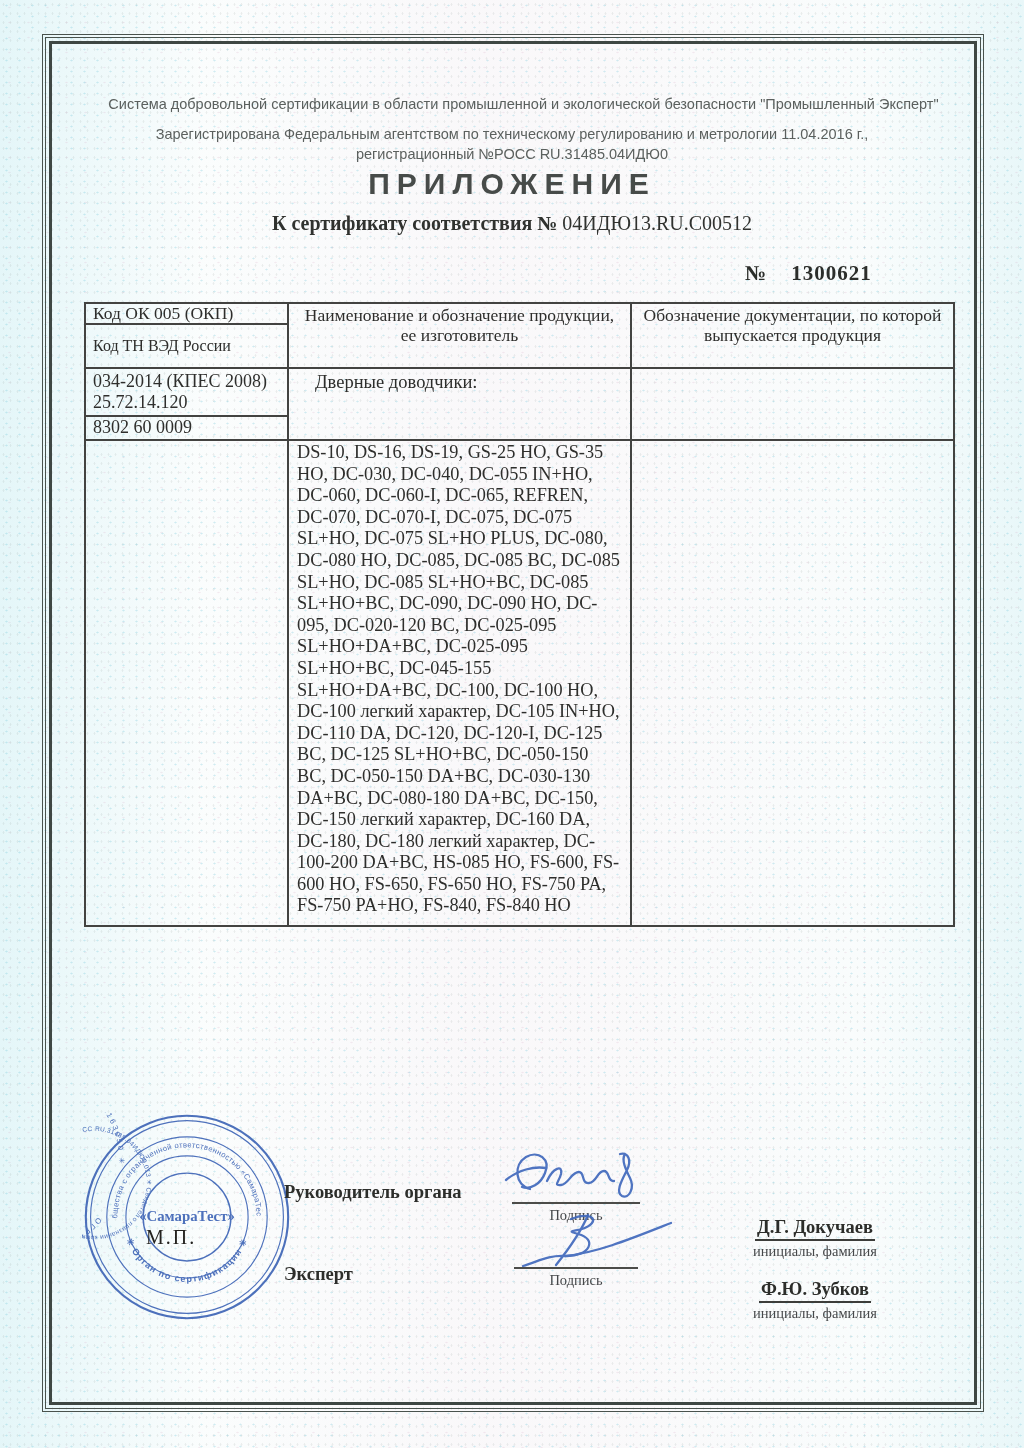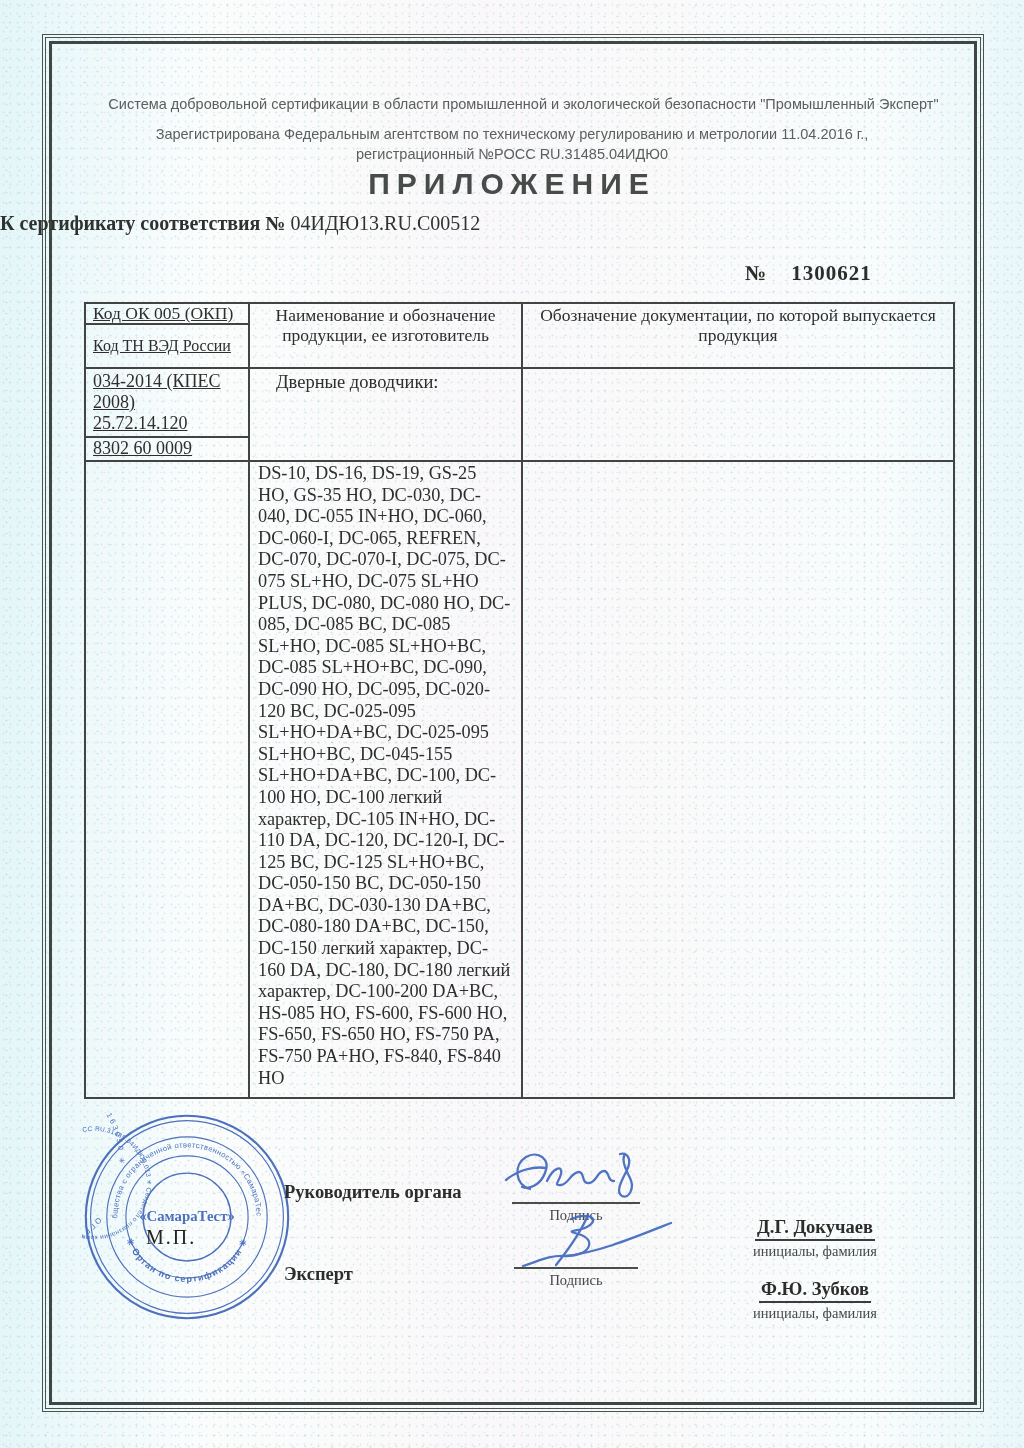--- a/index.html
+++ b/index.html
@@ -24,32 +24,32 @@
   
   .title { position:absolute; left:0; top:64px; width:100%; text-align:center;
     font-family:"Liberation Sans", sans-serif; font-weight:bold; font-size:29px;
     letter-spacing:0.5px; color:#3b3f3e; }
   .sub { position:absolute; left:0; width:100%; text-align:center;
     font-family:"Liberation Sans", sans-serif; font-size:14.5px; color:#5b605e; }
   .s1 { top:96px;padding-left:23px; } .s2 { top:126px; } .s3 { top:146px; }
   .appendix { position:absolute; left:0; top:167px; width:100%; text-align:center;
     font-family:"Liberation Sans", sans-serif; font-weight:bold; font-size:30px;
     letter-spacing:7px; color:#474b49; }
-  .certline { position:absolute; left:0; top:212px; width:100%; text-align:left;
+  .certline { position:absolute; left:0; top:212px; width:100%; text-align:center;
     font-size:20px; color:#30322f; }
   .certline .b { font-weight:bold; }
   .docnum { position:absolute; left:745px; top:261px; font-size:21px; font-weight:bold; color:#2c2e2b; }
   .docnum .nn { margin-left:20px; letter-spacing:1px; }
   
   .tbl { position:absolute; left:84px; top:302px; width:871px;
     border:2px solid #434341; display:flex; flex-direction:column; color:#2e2e2c; }
   .trow { display:flex; border-bottom:2px solid #434341; align-items:stretch; }
   .trow.last { border-bottom:none; }
   .c { border-right:2px solid #434341; }
-  .c1 { width:164px;text-decoration:underline; } .c2 { width:273px; } .c3 { flex:1; border-right:none; }
+  .c1 { width:203px; } .c2 { width:343px; } .c3 { flex:1; border-right:none; }
   .hdr { min-height:42px; }
   .hdr .c2, .hdr .c3 { text-align:center; font-size:17.5px; line-height:20px; padding:1px 8px; }
   .hc1a { border-bottom:2px solid #434341; padding:0 7px; font-size:17.5px; line-height:19px; }
   .hc1b { padding:11px 7px; font-size:16px; line-height:20px; }
   .codeA { border-bottom:2px solid #434341; padding:2px 7px; font-size:18px; line-height:21px; min-height:44px; }
   .codeB { padding:0 0 2px 7px; font-size:18px; line-height:20px; }
   .introCell { padding:3px 26px; font-size:18.5px; }
   .listCell { padding:1px 10px 8px 8px; font-size:18.3px; line-height:21.6px; text-align:left; }
   
   .stamp { position:absolute; left:82px; top:1112px; width:210px; height:210px; opacity:0.9; }

